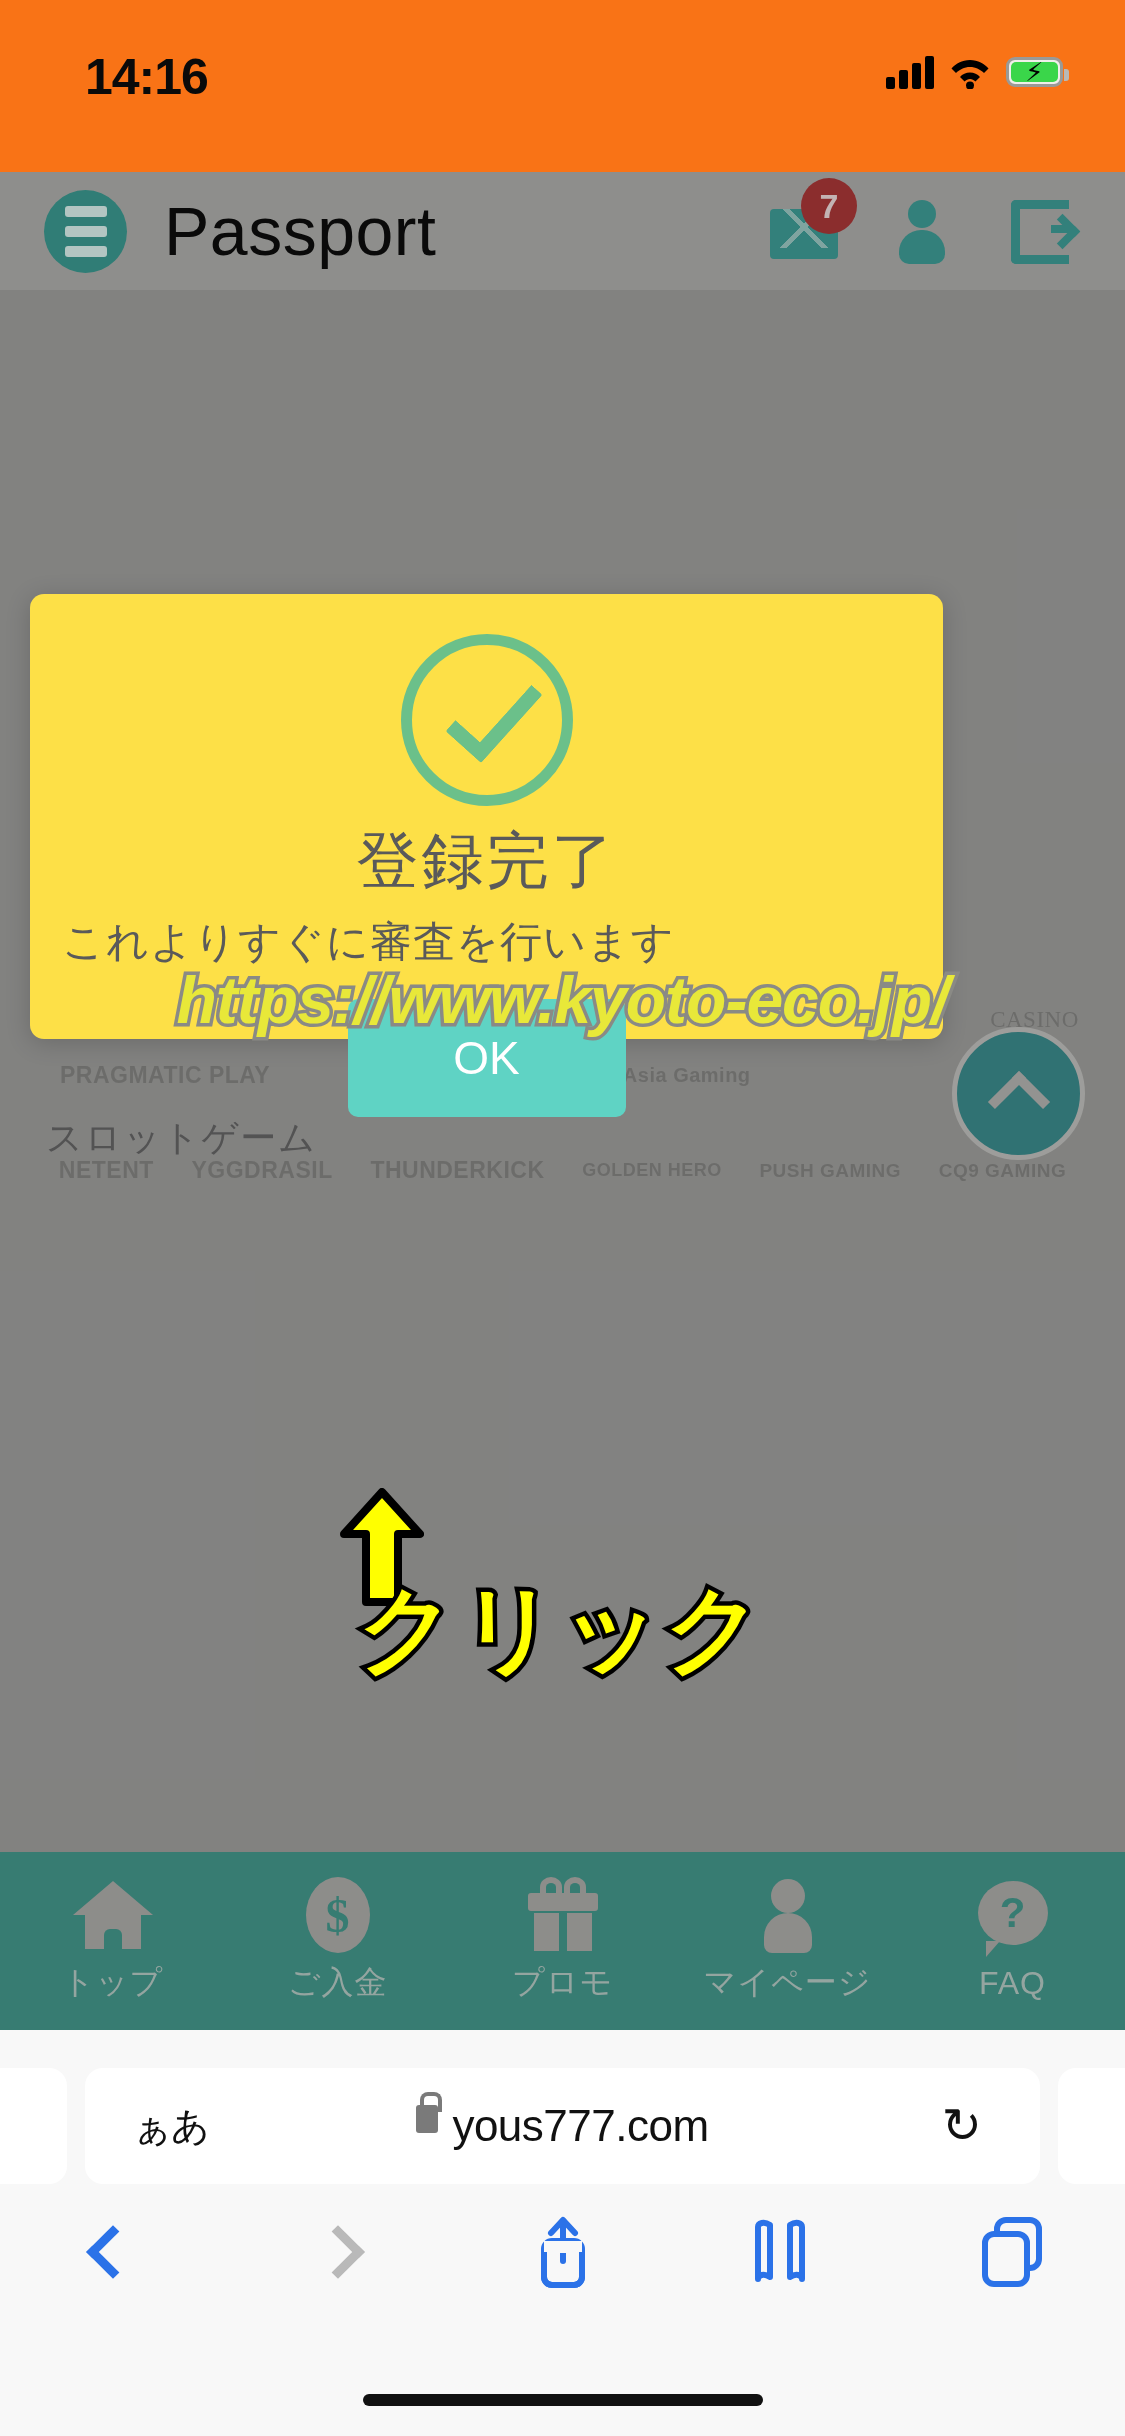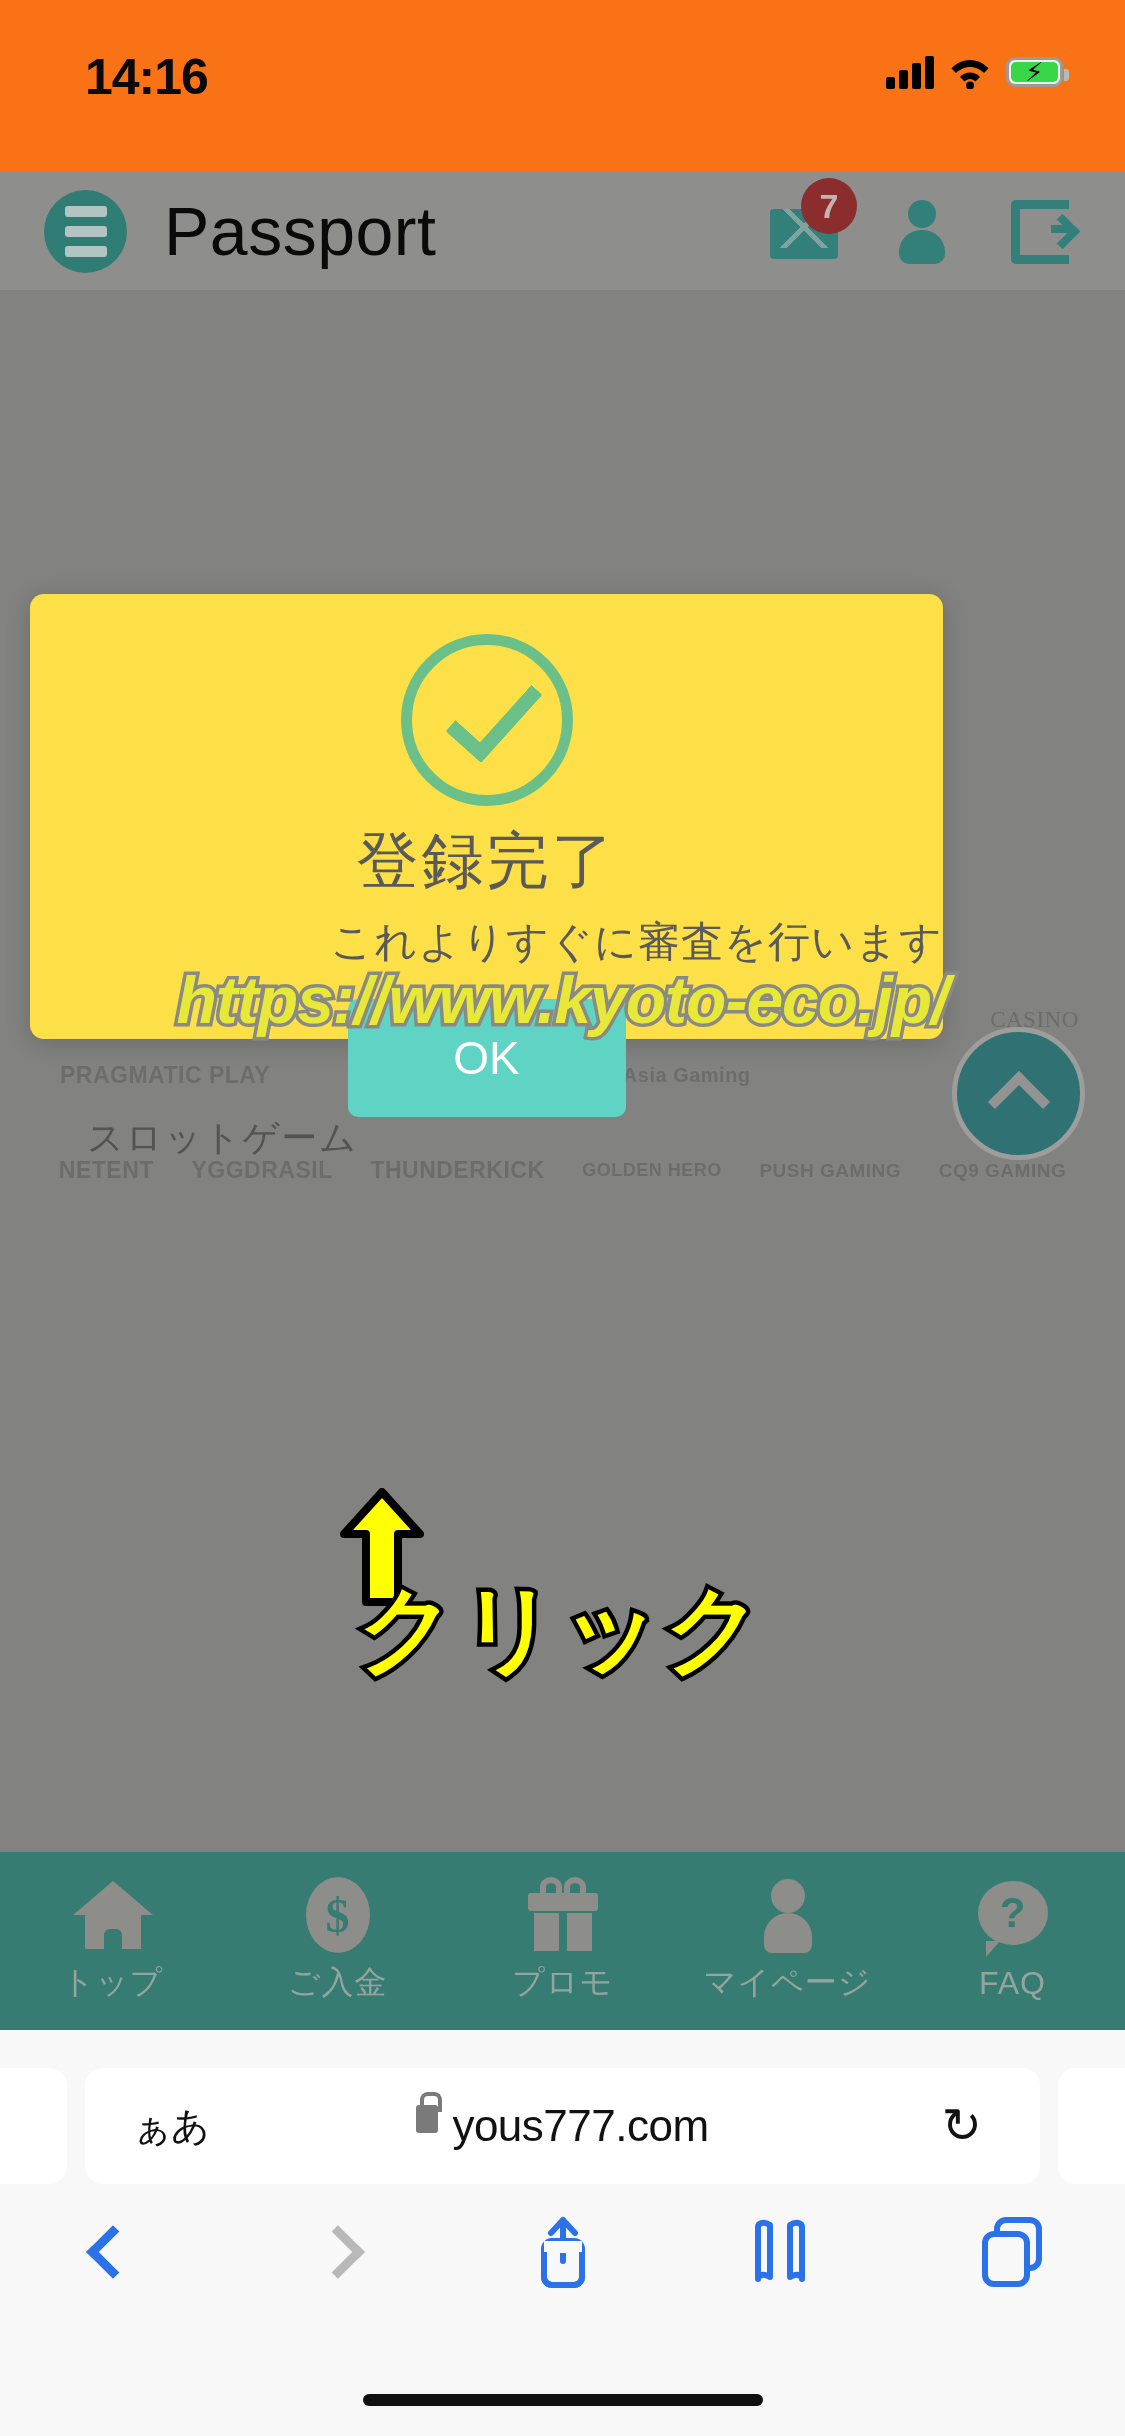--- a/index.html
+++ b/index.html
@@ -113,21 +113,20 @@
     position:absolute; left:0; width:1125px;
     display:flex; align-items:center; justify-content:space-around;
     color:#6f6f6d; font-size:23px; font-weight:700; letter-spacing:0.5px;
     opacity:.72;
   }
   .row-live1{ top:832px; }
   .row-live2{ top:890px; }
   .sect-title{
     position:absolute; left:46px; font-size:36px; color:#59595a;
     letter-spacing:2px;
-    margin-left:41px;
   }
   .row-slots{ top:985px; }
 
   .scrolltop{
     position:absolute; right:40px; top:855px; width:133px; height:133px;
     border-radius:50%; background:#2f7f80;
     display:flex; align-items:center; justify-content:center;
     border:5px solid #b4b4b1;
   }
   .scrolltop .chev{
@@ -179,22 +178,22 @@
   .check-circle .tick{
     position:absolute; left:36px; top:44px; width:92px; height:48px;
     border-left:15px solid #6bc08a; border-bottom:15px solid #6bc08a;
     transform:rotate(-48deg); border-radius:3px;
   }
   .modal-title{
     position:absolute; left:0; right:0; top:225px; text-align:center;
     font-size:62px; color:#5a5a5a; letter-spacing:3px;
   }
   .modal-sub{
-    position:absolute; left:0; right:0; top:320px; text-align:right;
-    font-size:42px; color:#5a5a5a; letter-spacing:1px;
+    position:absolute; left:0; right:0; top:320px; text-align:left;
+    font-size:42px; color:#5a5a5a; letter-spacing:1px;padding-left:32px;
   }
   .ok-btn{
     position:absolute; left:50%; transform:translateX(-50%); top:405px;
     width:278px; height:118px; background:#5fd3c4; border-radius:10px;
     display:flex; align-items:center; justify-content:center;
     color:#fff; font-size:46px; border:none; z-index:40;
   }
 
   
   .watermark{

